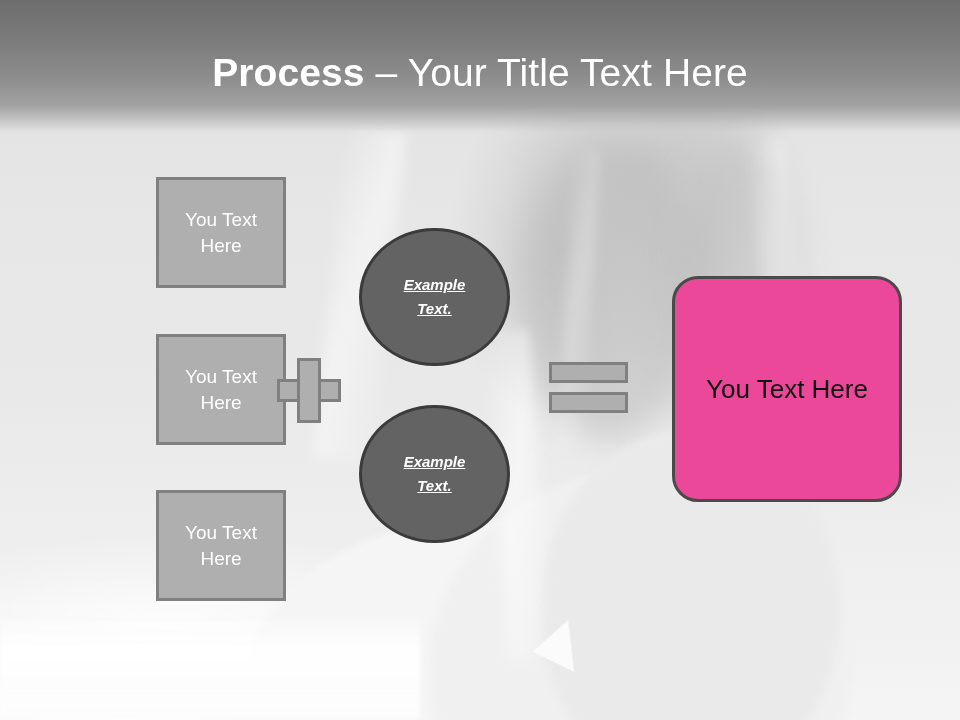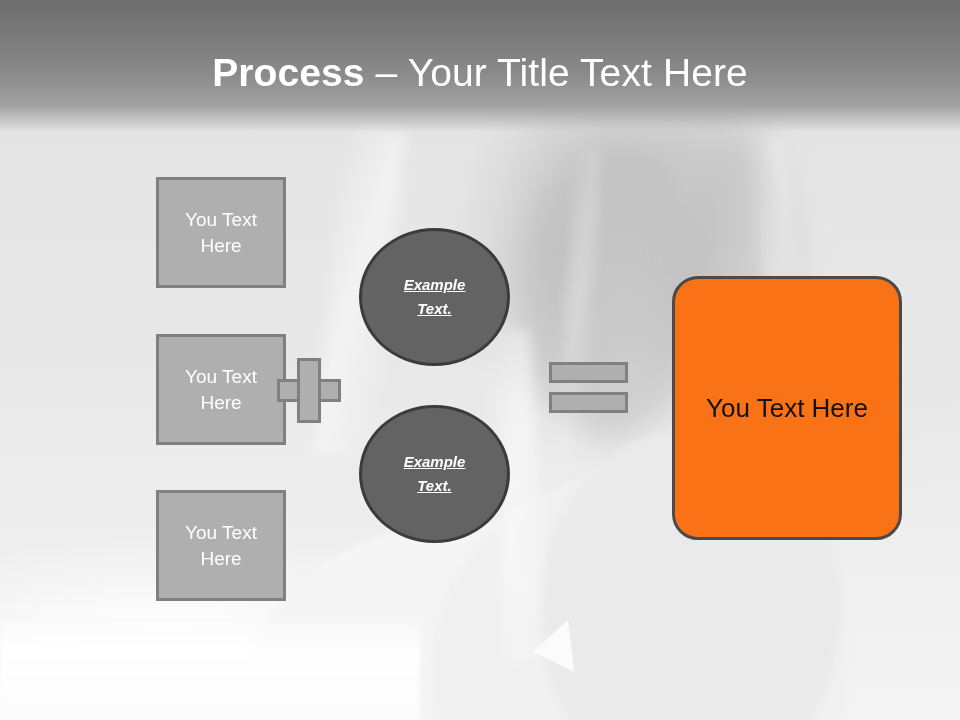--- a/index.html
+++ b/index.html
@@ -193,22 +193,22 @@
   }
   .equals-op .bar1 { top: 0px; }
   .equals-op .bar2 { top: 30px; }
 
   
   .result-box {
     position: absolute;
     left: 672px;
     top: 276px;
     width: 230px;
-    height: 264px;
-    background: #f97316;
+    height: 226px;
+    background: #ec4899;
     border: 3px solid #4a4a4a;
     border-radius: 26px;
     box-sizing: border-box;
     display: flex;
     align-items: center;
     justify-content: center;
     color: #121212;
     font-size: 26px;
     line-height: 32px;
     text-align: center;

